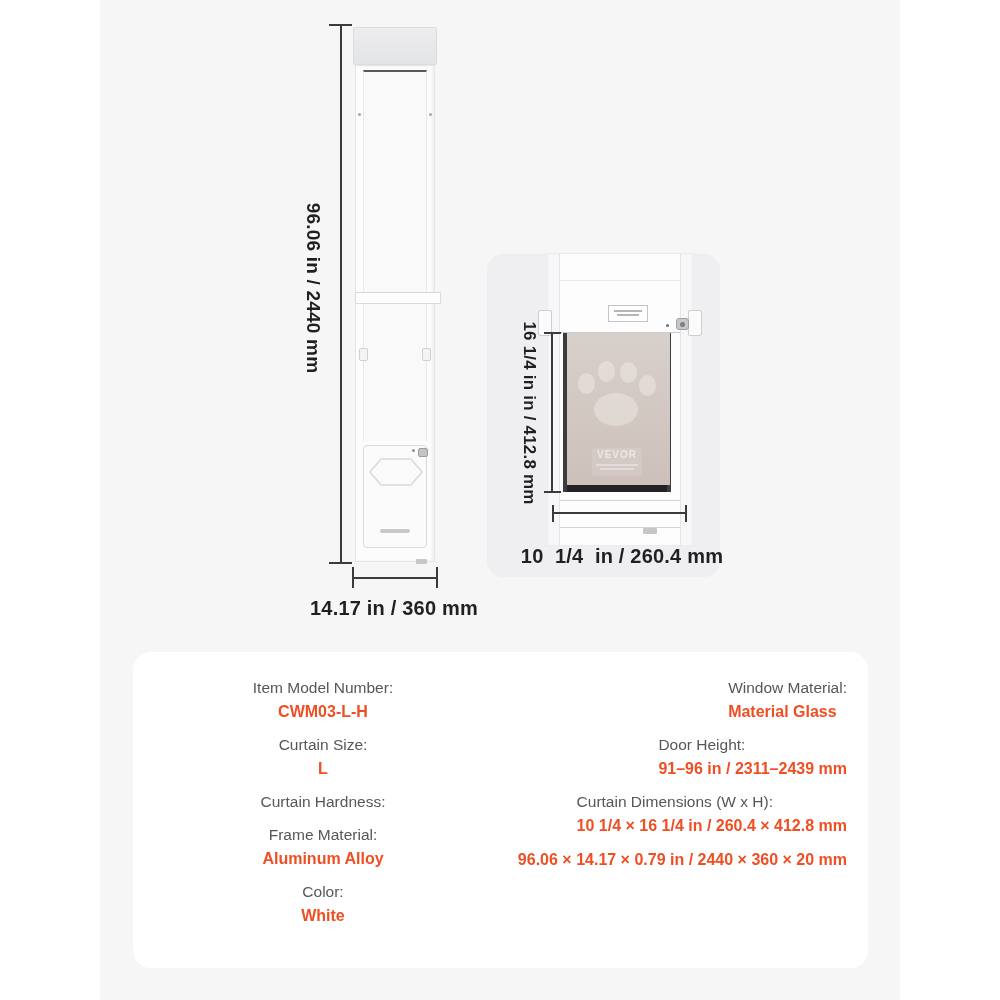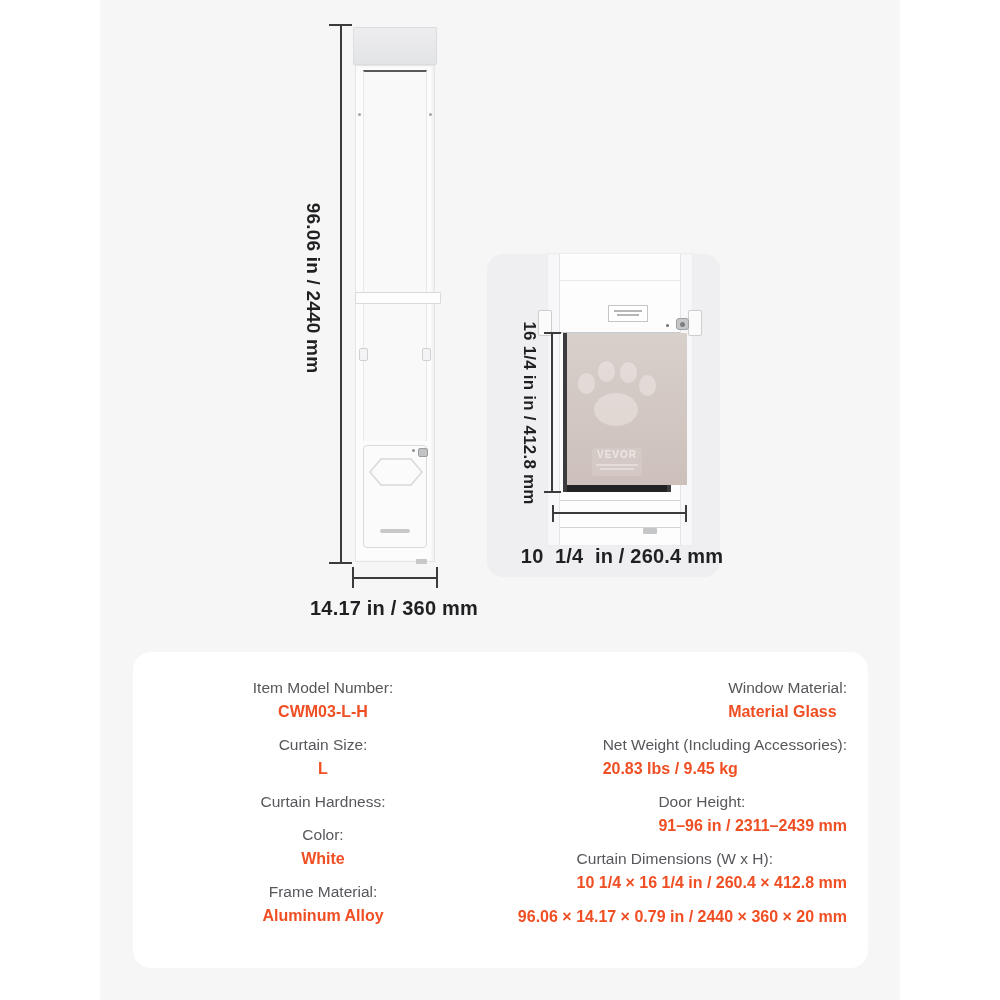--- a/index.html
+++ b/index.html
@@ -62,21 +62,21 @@
     height:1.5px; background:#b6b7b9; }
   .wing { position:absolute; width:14px; height:26px; background:#fbfbfc;
     border:1px solid #cdced0; border-radius:2px; top:56px; }
   .knob-lg { position:absolute; left:128px; top:64px; width:13px; height:12px;
     background:#c6c7c9; border:1px solid #9fa0a2; border-radius:3px; }
   .knob-lg i { position:absolute; left:3px; top:3px; width:5px; height:5px;
     border-radius:50%; background:#7e7f81; display:block; }
   .knob-dot { position:absolute; left:118px; top:70px; width:3px; height:3px;
     border-radius:50%; background:#6f7072; }
   .track { position:absolute; top:79px; width:4px; height:159px; background:#3c3c3e; }
-  .glass { position:absolute; left:19px; top:79px; width:120px; height:152px;
+  .glass { position:absolute; left:19px; top:79px; width:103px; height:152px;
     background:linear-gradient(180deg,#d8d0cb 0%,#cdc0ba 100%); }
   .glass-strip { position:absolute; left:19px; top:231px; width:100px; height:7px; background:#232325; }
   .paw { position:absolute; border-radius:50%; background:rgba(255,252,248,0.32); filter:blur(0.7px); }
   .wm { position:absolute; left:25px; top:115px; width:50px; height:28px;
     background:rgba(255,255,255,0.12); border-radius:2px; text-align:center; }
   .wm .wm-text { font-size:10px; font-weight:700; letter-spacing:1px;
     color:rgba(255,255,255,0.55); line-height:14px; }
   .wm i { position:absolute; left:50%; transform:translateX(-50%); display:block;
     height:1.5px; background:rgba(255,255,255,0.35); }
   .bottom-seam { position:absolute; left:12px; width:120px; height:1px; background:#d3d4d6; }
@@ -188,38 +188,34 @@
       <div class="spec-value">CWM03-L-H</div>
     </div>
     <div class="spec-row">
       <div class="spec-label">Curtain Size:</div>
       <div class="spec-value">L</div>
     </div>
     <div class="spec-row">
       <div class="spec-label">Curtain Hardness:</div>
     </div>
     <div class="spec-row">
+      <div class="spec-label">Frame Material:</div>
+      <div class="spec-value">Aluminum Alloy</div>
+    </div>
+    <div class="spec-row">
       <div class="spec-label">Color:</div>
       <div class="spec-value">White</div>
     </div>
-    <div class="spec-row">
-      <div class="spec-label">Frame Material:</div>
-      <div class="spec-value">Aluminum Alloy</div>
-    </div>
   </div>
   <div class="spec-col right">
     <div class="spec-row">
       <div class="spec-label">Window Material:</div>
       <div class="spec-value">Material Glass</div>
     </div>
     <div class="spec-row">
-      <div class="spec-label">Net Weight (Including Accessories):</div>
-      <div class="spec-value">20.83 lbs / 9.45 kg</div>
-    </div>
-    <div class="spec-row">
       <div class="spec-label">Door Height:</div>
       <div class="spec-value">91–96 in / 2311–2439 mm</div>
     </div>
     <div class="spec-row">
       <div class="spec-label">Curtain Dimensions (W x H):</div>
       <div class="spec-value">10 1/4 × 16 1/4 in / 260.4 × 412.8 mm</div>
     </div>
     <div class="spec-row">
       <div class="spec-value">96.06 × 14.17 × 0.79 in / 2440 × 360 × 20 mm</div>
     </div>

